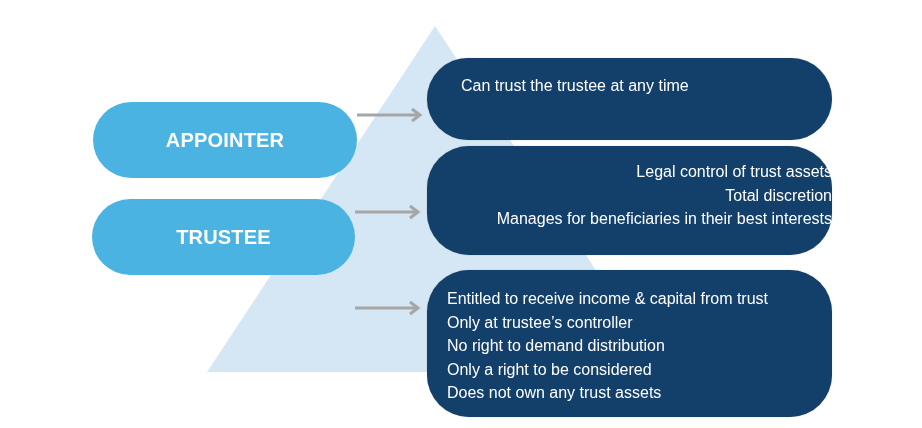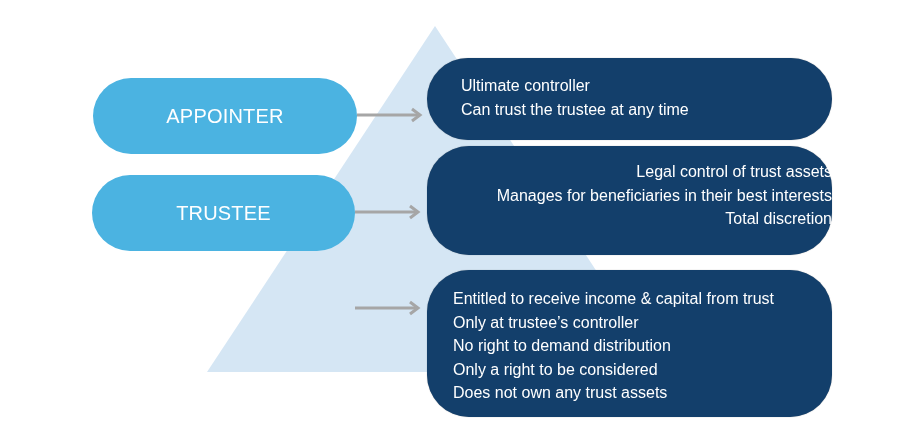--- a/index.html
+++ b/index.html
@@ -1,22 +1,22 @@
 <!DOCTYPE html>
 <html><head>
 <meta charset="utf-8">
 <style>
   html, body { margin:0; padding:0; background:#ffffff; }
   body { width:922px; height:428px; position:relative; overflow:hidden;
          font-family:"Liberation Sans", sans-serif; }
   #stage { position:absolute; left:0; top:0; width:922px; height:428px; }
   .triangle { position:absolute; left:0; top:0; }
   .pill { position:absolute; background:#4bb3e1; border-radius:40px; color:#ffffff;
-          font-weight:normal; font-size:20px; display:flex; align-items:center; justify-content:center;
-          letter-spacing:0.2px; }
+          font-weight:bold; font-size:20px; display:flex; align-items:center; justify-content:center;
+          letter-spacing:0.2px;margin-top:24px; }
   .arrow { position:absolute; }
   .box { position:absolute; background:#133f6b; border-radius:42px; color:#ffffff;
          font-size:16px; line-height:23.5px; box-shadow:0 0 1px rgba(0,0,0,0.4); }
   .box ul { list-style:none; margin:0; padding:0; }
   .box li { white-space:nowrap; }
 </style>
 </head>
 <body>
 
 <div id="stage">
@@ -27,46 +27,45 @@
 
   <div class="pill" style="left:93px; top:78px; width:264px; height:76px;">
     <span>APPOINTER</span>
   </div>
   <svg class="arrow" style="left:357px; top:105px;" width="70" height="20">
     <line x1="0" y1="10" x2="62" y2="10" stroke="#a6a6a6" stroke-width="3"></line>
     <polyline points="55,4 63,10 55,16" fill="none" stroke="#a6a6a6" stroke-width="3"></polyline>
   </svg>
   <div class="box" style="left:427px; top:58px; width:405px; height:82px;">
     <ul style="padding:16px 0 0 34px;">
-      <li>Ultimate controller</li>
       <li>Can trust the trustee at any time</li>
     </ul>
   </div>
 
   <div class="pill" style="left:92px; top:175px; width:263px; height:76px;">
     <span>TRUSTEE</span>
   </div>
   <svg class="arrow" style="left:355px; top:202px;" width="70" height="20">
     <line x1="0" y1="10" x2="62" y2="10" stroke="#a6a6a6" stroke-width="3"></line>
     <polyline points="55,4 63,10 55,16" fill="none" stroke="#a6a6a6" stroke-width="3"></polyline>
   </svg>
   <div class="box" style="left:427px; top:146px; width:405px; height:109px;">
     <ul style="padding:14px 0 0 32px;text-align:right;">
       <li>Legal control of trust assets</li>
+      <li>Total discretion</li>
       <li>Manages for beneficiaries in their best interests</li>
-      <li>Total discretion</li>
     </ul>
   </div>
 
   <svg class="arrow" style="left:355px; top:298px;" width="70" height="20">
     <line x1="0" y1="10" x2="62" y2="10" stroke="#a6a6a6" stroke-width="3"></line>
     <polyline points="55,4 63,10 55,16" fill="none" stroke="#a6a6a6" stroke-width="3"></polyline>
   </svg>
   <div class="box" style="left:427px; top:270px; width:405px; height:147px;">
-    <ul style="padding:17px 0 0 26px;">
+    <ul style="padding:17px 0 0 20px;">
       <li>Entitled to receive income &amp; capital from trust</li>
       <li>Only at trustee’s controller</li>
       <li>No right to demand distribution</li>
       <li>Only a right to be considered</li>
       <li>Does not own any trust assets</li>
     </ul>
   </div>
 
 </div>
 

